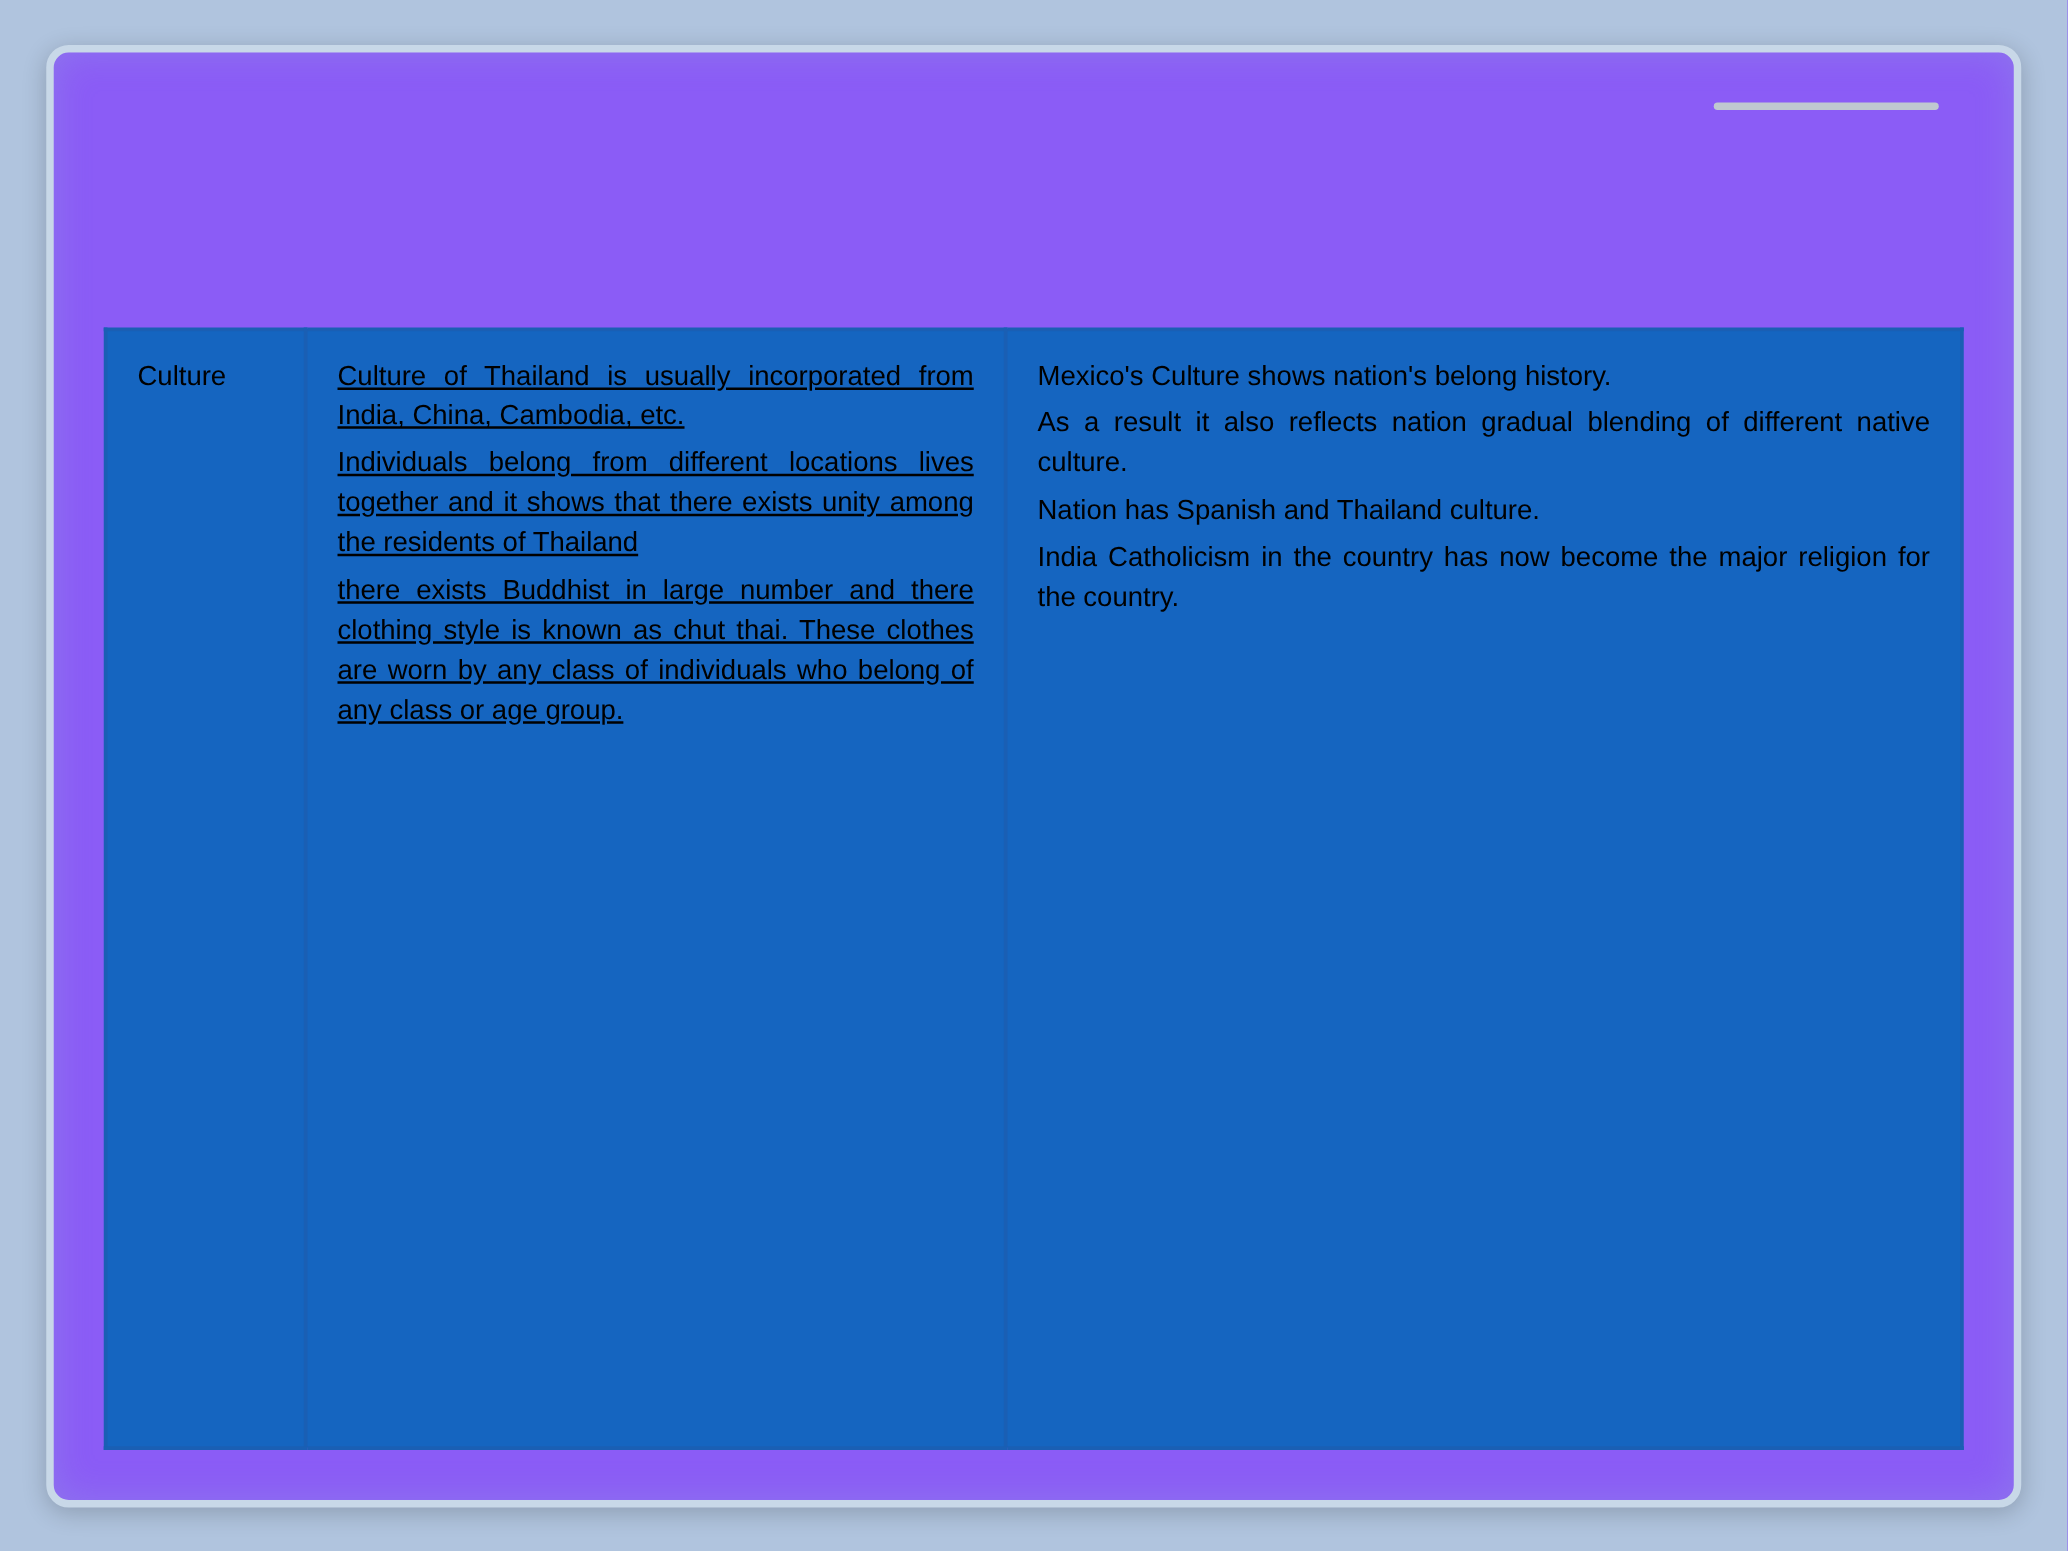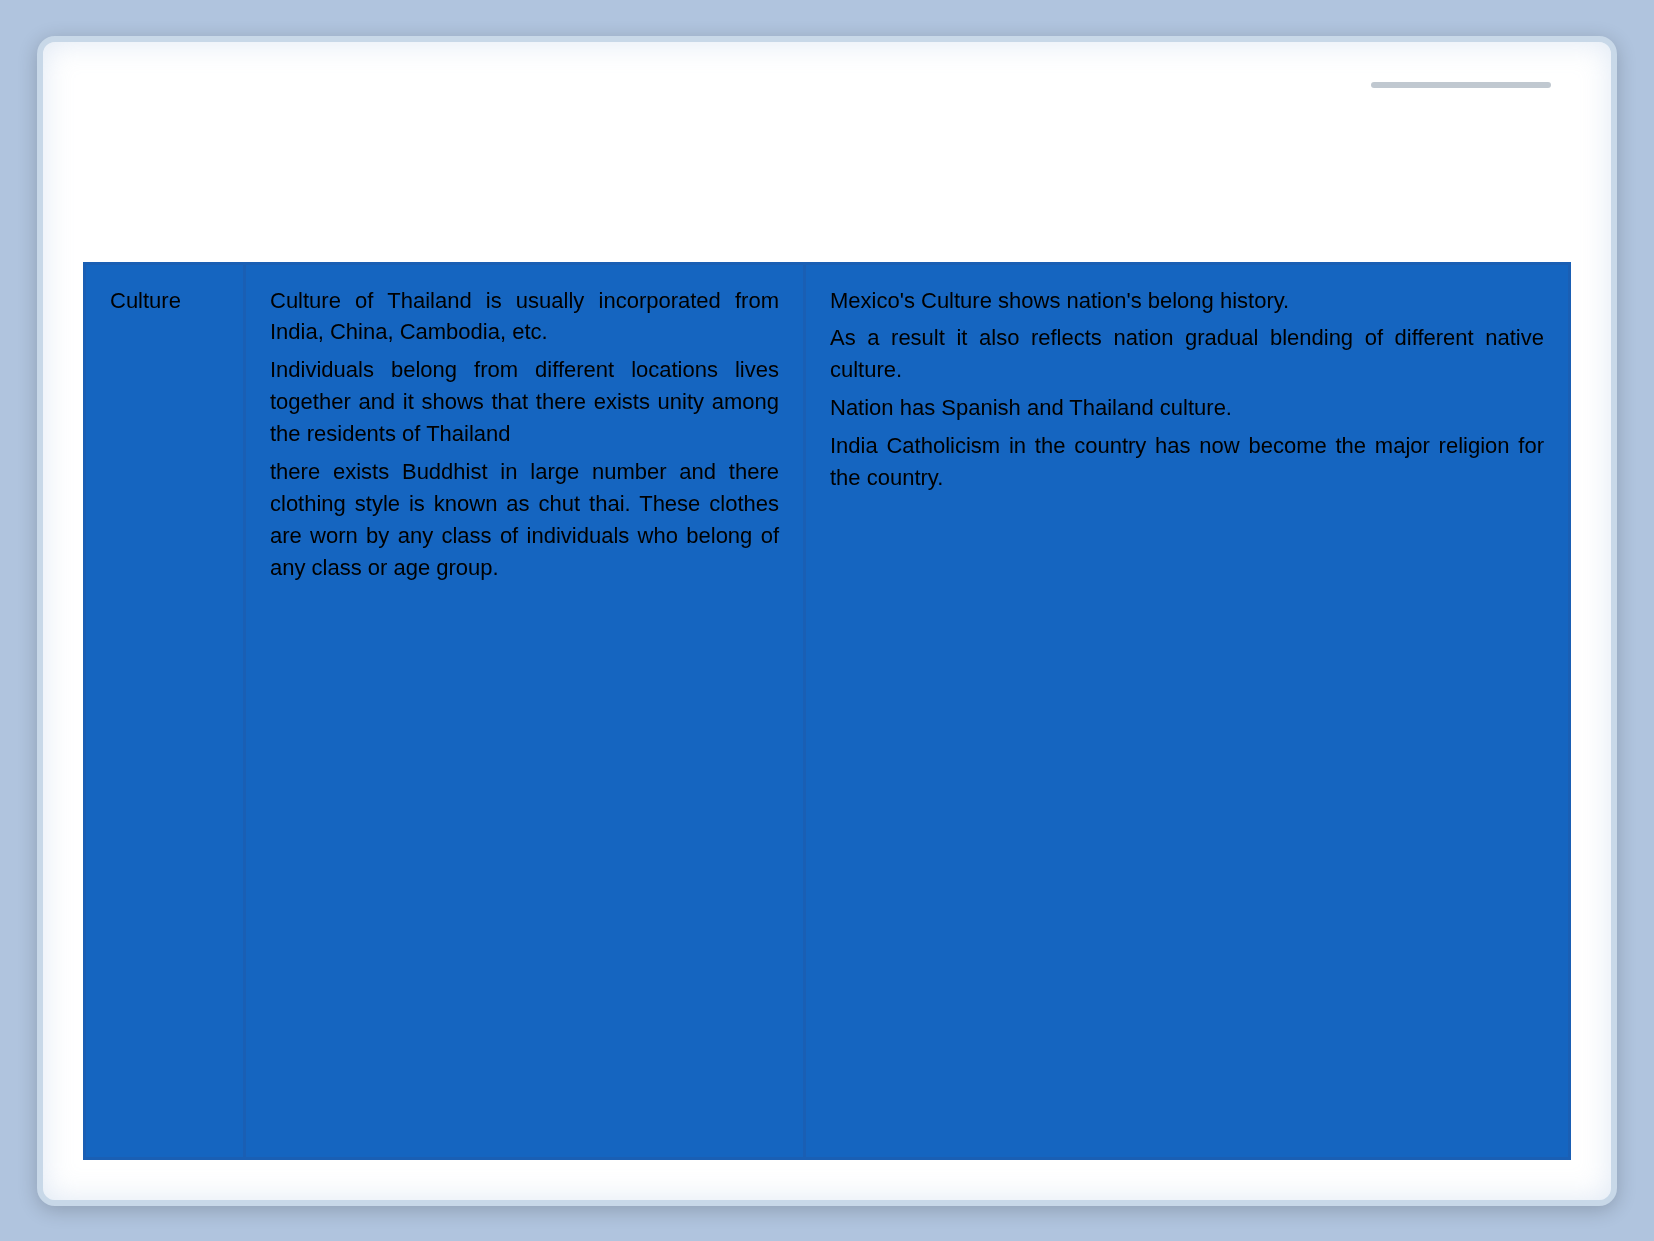--- a/index.html
+++ b/index.html
@@ -14,21 +14,21 @@
       background: #b0c4de;
       display: flex;
       align-items: center;
       justify-content: center;
       font-family: Arial, sans-serif;
     }
 
     .whiteboard {
       width: 1580px;
       height: 1170px;
-      background: #ffffff;
+      background: #8b5cf6;
       border-radius: 18px;
       border: 6px solid #c8d8e8;
       box-shadow: inset 0 0 30px rgba(150,180,220,0.3), 0 4px 20px rgba(0,0,0,0.2);
       padding: 20px;
       display: flex;
       flex-direction: column;
       position: relative;
     }
 
     .top-area {
@@ -74,20 +74,21 @@
     .col-label {
       width: 160px;
       font-size: 26px;
       font-weight: normal;
       color: black;
       background: #1565c0 !important;
     }
 
     .col-thailand {
       width: 560px;
+      text-decoration: underline;
     }
 
     .col-mexico {
       
     }
 
     p.text-block {
       margin-bottom: 6px;
       text-align: justify;
     }

